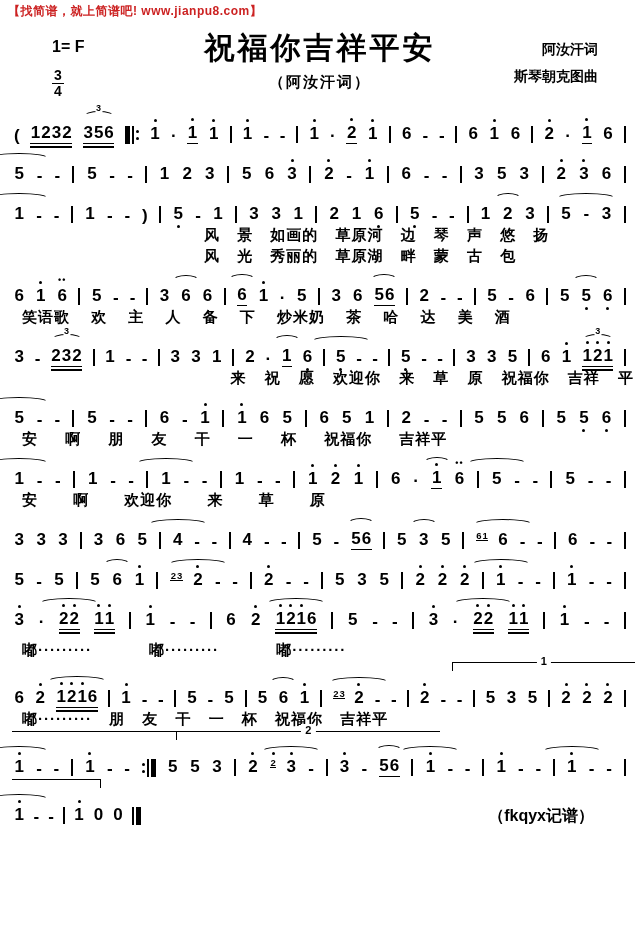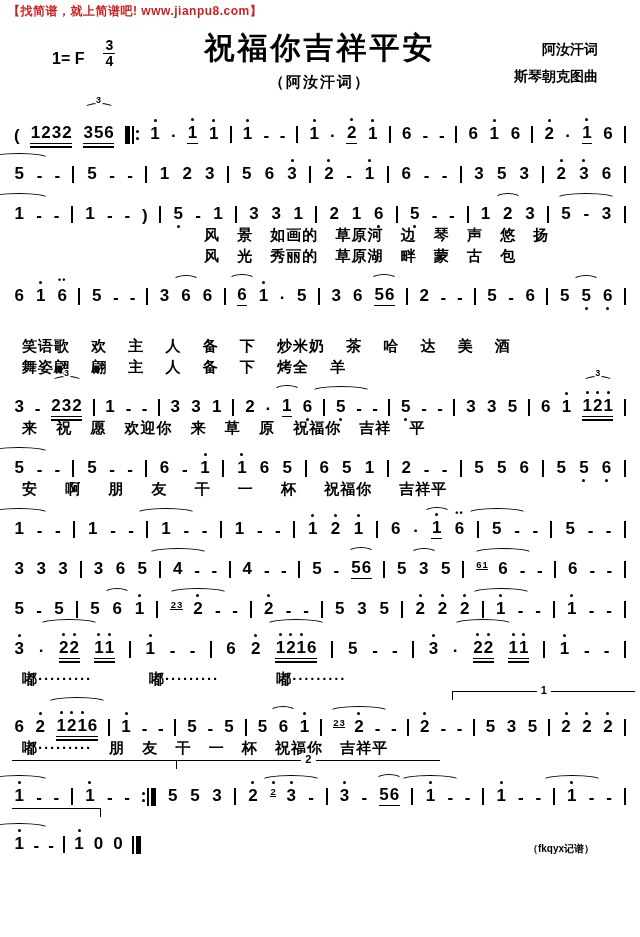--- a/index.html
+++ b/index.html
@@ -7,43 +7,43 @@
     width:640px;height:937px;overflow:hidden;background:#fff;color:#000;
     font-family:"Liberation Sans","DejaVu Sans",sans-serif;
   }
   .watermark{
     padding:3px 0 0 8px;font-size:12px;font-weight:bold;color:#cc2222;
     letter-spacing:0.5px;
   }
   
   .header{position:relative;height:84px;}
   .keysig{
-    position:absolute;left:52px;top:18px;display:flex;align-items:flex-end;
-    font-size:16px;font-weight:bold;gap:19px;
+    position:absolute;left:52px;top:18px;display:flex;align-items:flex-start;
+    font-size:16px;font-weight:bold;gap:12px;flex-direction:column;
   }
   .frac{display:inline-flex;flex-direction:column;align-items:center;line-height:1.05;font-size:14px;}
   .frac .top{border-bottom:1.5px solid #000;padding:0 2px;}
   .title{
     text-align:center;font-size:30px;font-weight:bold;letter-spacing:3px;padding-top:8px;
   }
   .subtitle{text-align:center;font-size:15px;font-weight:bold;padding-top:4px;letter-spacing:2px;}
   .credits{position:absolute;right:42px;top:16px;text-align:right;font-size:14px;font-weight:bold;line-height:1.9;}
   
   #score{padding:0 6px;}
   .system{position:relative;padding-top:13px;}
   .system.volted{padding-top:21px;}
   .notes{
     display:flex;justify-content:space-between;align-items:flex-end;
     height:27px;padding:0 8px;font-weight:bold;font-size:17px;
   }
   .notes.short{justify-content:flex-start;gap:9px;width:235px;}
   .tok{position:relative;display:inline-block;line-height:1;}
   .tok .body{display:inline-block;position:relative;line-height:1;padding-bottom:2px;}
   .tok .body.u1{border-bottom:1.8px solid #000;}
-  .tok .body.u2{border-bottom:1.8px solid #000;margin-top:8px;}
+  .tok .body.u2{border-bottom:1.8px solid #000;}
   .tok .body.u2::after{content:"";position:absolute;left:0;right:0;bottom:-4.5px;height:1.6px;background:#000;}
   .ch{position:relative;display:inline-block;padding:0 0.5px;}
   .da{position:absolute;top:-6px;left:50%;margin-left:-1.5px;width:3px;height:3px;border-radius:50%;background:#000;}
   .db{position:absolute;bottom:-6px;left:50%;margin-left:-1.5px;width:3px;height:3px;border-radius:50%;background:#000;}
   .ddot{position:absolute;top:-11px;left:50%;transform:translateX(-50%);font-size:9px;letter-spacing:1px;line-height:1;}
   .arc{
     position:absolute;top:-12px;left:50%;transform:translateX(-50%);
     width:24px;height:9px;border:1.6px solid transparent;border-top-color:#000;border-radius:50%;
   }
   .arc.w{width:58px;}
@@ -65,21 +65,21 @@
   .rdots i{width:3px;height:3px;background:#000;border-radius:50%;display:inline-block;}
   .lyr{
     font-size:15px;font-weight:bold;line-height:21px;white-space:nowrap;
     letter-spacing:1px;
   }
   .volta{position:absolute;top:2px;height:8px;border-top:1.6px solid #000;}
   .volta.capL{border-left:1.6px solid #000;}
   .volta.capR{border-right:1.6px solid #000;}
   .vlabel{position:absolute;top:-8px;left:50%;transform:translateX(-50%);
     background:#fff;padding:0 4px;font-size:11px;font-weight:bold;}
-  .transcriber{position:absolute;right:40px;bottom:-2px;font-size:10px;font-weight:bold;}
+  .transcriber{position:absolute;right:40px;bottom:-2px;font-size:16px;font-weight:bold;}
 </style>
 </head>
 <body>
 
 <div class="watermark">【找简谱，就上简谱吧! www.jianpu8.com】</div>
 
 <div class="header">
   <div class="keysig">
     <span>1= F</span>
     <span class="frac">
@@ -242,22 +242,21 @@
         <span class="bar"></span>
         <span class="tok"><span class="body"><span class="ch">5</span></span></span>
         <span class="tok dash">-</span>
         <span class="tok"><span class="body"><span class="ch">6</span></span></span>
         <span class="bar"></span>
         <span class="tok"><span class="body"><span class="ch">5</span></span></span>
         <span class="tok"><span class="body"><span class="ch">5<span class="db"></span></span></span><span class="arc"></span></span>
         <span class="tok"><span class="body"><span class="ch">6<span class="db"></span></span></span></span>
         <span class="bar"></span>
       </div>
-      <div class="lyr" style="padding-left: 16px; word-spacing: 16px; margin-top: 29px;">笑语歌 欢 主 人 备 下 炒米奶 茶 哈 达 美 酒</div>
-      <div class="lyr" style="padding-left: 16px; word-spacing: 16px;">舞姿翩 翩 主 人 备 下 烤全 羊</div>
+      <div class="lyr" style="padding-left: 16px; word-spacing: 16px;">笑语歌 欢 主 人 备 下 炒米奶 茶 哈 达 美 酒</div>
     </div>
     <div class="system">
       <div class="notes">
         <span class="tok"><span class="body"><span class="ch">3</span></span></span>
         <span class="tok dash">-</span>
         <span class="tok"><span class="body u2"><span class="ch">2</span><span class="ch">3</span><span class="ch">2</span></span><span class="trip-arc"></span><span class="trip-num">3</span></span>
         <span class="bar"></span>
         <span class="tok"><span class="body"><span class="ch">1</span></span></span>
         <span class="tok dash">-</span>
         <span class="tok dash">-</span>
@@ -281,21 +280,21 @@
         <span class="bar"></span>
         <span class="tok"><span class="body"><span class="ch">3</span></span></span>
         <span class="tok"><span class="body"><span class="ch">3</span></span></span>
         <span class="tok"><span class="body"><span class="ch">5</span></span></span>
         <span class="bar"></span>
         <span class="tok"><span class="body"><span class="ch">6</span></span></span>
         <span class="tok"><span class="body"><span class="ch">1<span class="da"></span></span></span></span>
         <span class="tok"><span class="body u2"><span class="ch">1<span class="da"></span></span><span class="ch">2<span class="da"></span></span><span class="ch">1<span class="da"></span></span></span><span class="trip-arc"></span><span class="trip-num">3</span></span>
         <span class="bar"></span>
       </div>
-      <div class="lyr" style="padding-left: 16px; word-spacing: 13px;">来 祝 愿 欢迎你 来 草 原 祝福你 吉祥 平</div>
+      <div class="lyr" style="padding-left: 16px; word-spacing: 13px; text-align: right;">来 祝 愿 欢迎你 来 草 原 祝福你 吉祥 平</div>
     </div>
     <div class="system">
       <div class="notes">
         <span class="tok"><span class="body"><span class="ch">5</span></span><span class="arc w"></span></span>
         <span class="tok dash">-</span>
         <span class="tok dash">-</span>
         <span class="bar"></span>
         <span class="tok"><span class="body"><span class="ch">5</span></span></span>
         <span class="tok dash">-</span>
         <span class="tok dash">-</span>
@@ -356,20 +355,21 @@
         <span class="bar"></span>
         <span class="tok"><span class="body"><span class="ch">5</span></span><span class="arc w"></span></span>
         <span class="tok dash">-</span>
         <span class="tok dash">-</span>
         <span class="bar"></span>
         <span class="tok"><span class="body"><span class="ch">5</span></span></span>
         <span class="tok dash">-</span>
         <span class="tok dash">-</span>
         <span class="bar"></span>
       </div>
+      <div class="lyr" style="padding-left: 16px; word-spacing: 30px;">安 啊 欢迎你 来 草 原</div>
     </div>
     <div class="system">
       <div class="notes">
         <span class="tok"><span class="body"><span class="ch">3</span></span></span>
         <span class="tok"><span class="body"><span class="ch">3</span></span></span>
         <span class="tok"><span class="body"><span class="ch">3</span></span></span>
         <span class="bar"></span>
         <span class="tok"><span class="body"><span class="ch">3</span></span></span>
         <span class="tok"><span class="body"><span class="ch">6</span></span></span>
         <span class="tok"><span class="body"><span class="ch">5</span></span></span>

